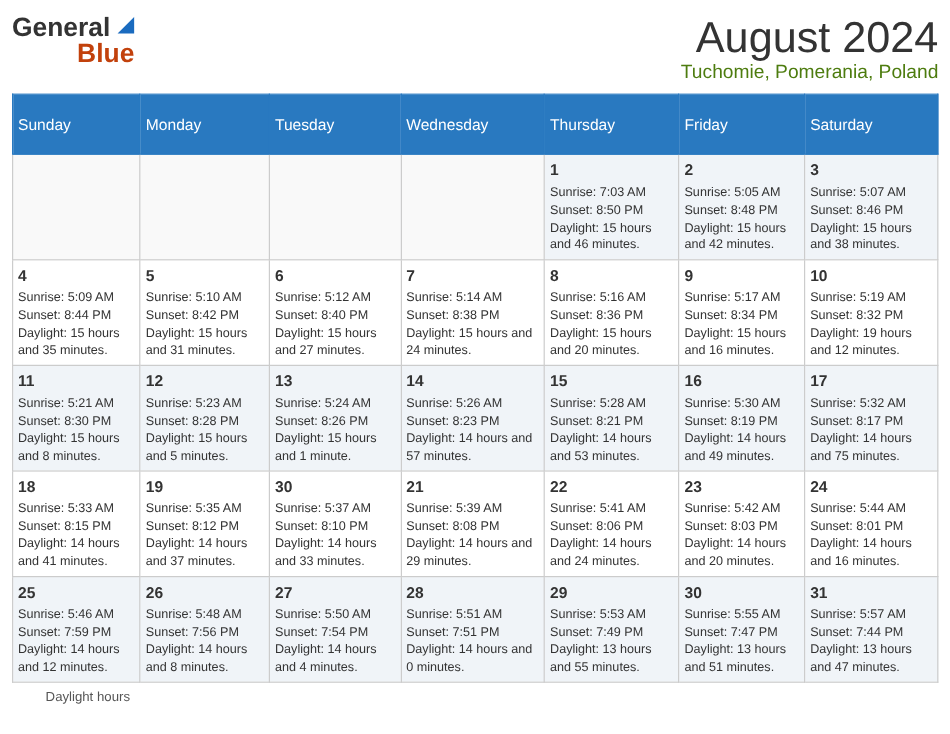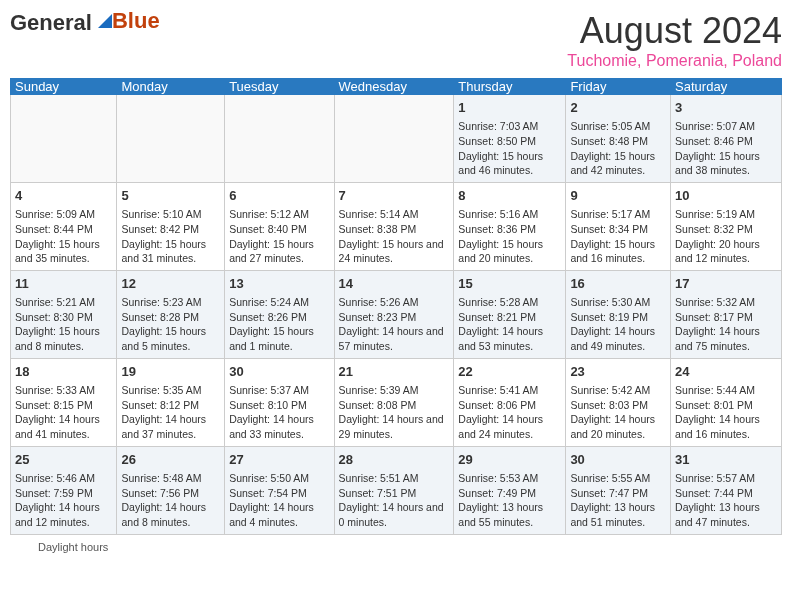--- a/index.html
+++ b/index.html
@@ -11,46 +11,46 @@
       padding: 10px;
     }
     .header {
       display: flex;
       justify-content: space-between;
       align-items: flex-start;
       margin-bottom: 8px;
     }
     .logo {
       display: flex;
-      flex-direction: row;
-      align-items: center;
+      flex-direction: column;
+      align-items: flex-end;
     }
     .title-block {
       text-align: right;
     }
     .title-block h1 {
       font-size: 36px;
       color: #333;
       font-weight: normal;
     }
     .title-block h2 {
       font-size: 16px;
-      color: #ec4899;
+      color: #4d7c0f;
       font-weight: normal;
     }
     table {
       width: 100%;
       border-collapse: collapse;
       font-size: 11px;
     }
     thead tr th {
       background-color: #2979c0;
       color: #fff;
       text-align: left;
-      padding: 0 4px;
+      padding: 17px 4px;
       font-size: 13px;
       font-weight: normal;
       border: 1px solid #2979c0;
     }
     tbody tr {
       vertical-align: top;
     }
     tbody tr:nth-child(odd) {
       background-color: #f0f4f8;
     }
@@ -174,21 +174,21 @@
         <td>
           <span class="day-num">9</span>
           <div>Sunrise: 5:17 AM</div>
           <div>Sunset: 8:34 PM</div>
           <div>Daylight: 15 hours and 16 minutes.</div>
         </td>
         <td>
           <span class="day-num">10</span>
           <div>Sunrise: 5:19 AM</div>
           <div>Sunset: 8:32 PM</div>
-          <div>Daylight: 20 hours and 12 minutes.</div>
+          <div>Daylight: 19 hours and 12 minutes.</div>
         </td>
       </tr>
       <tr>
         <td>
           <span class="day-num">11</span>
           <div>Sunrise: 5:21 AM</div>
           <div>Sunset: 8:30 PM</div>
           <div>Daylight: 15 hours and 8 minutes.</div>
         </td>
         <td>

